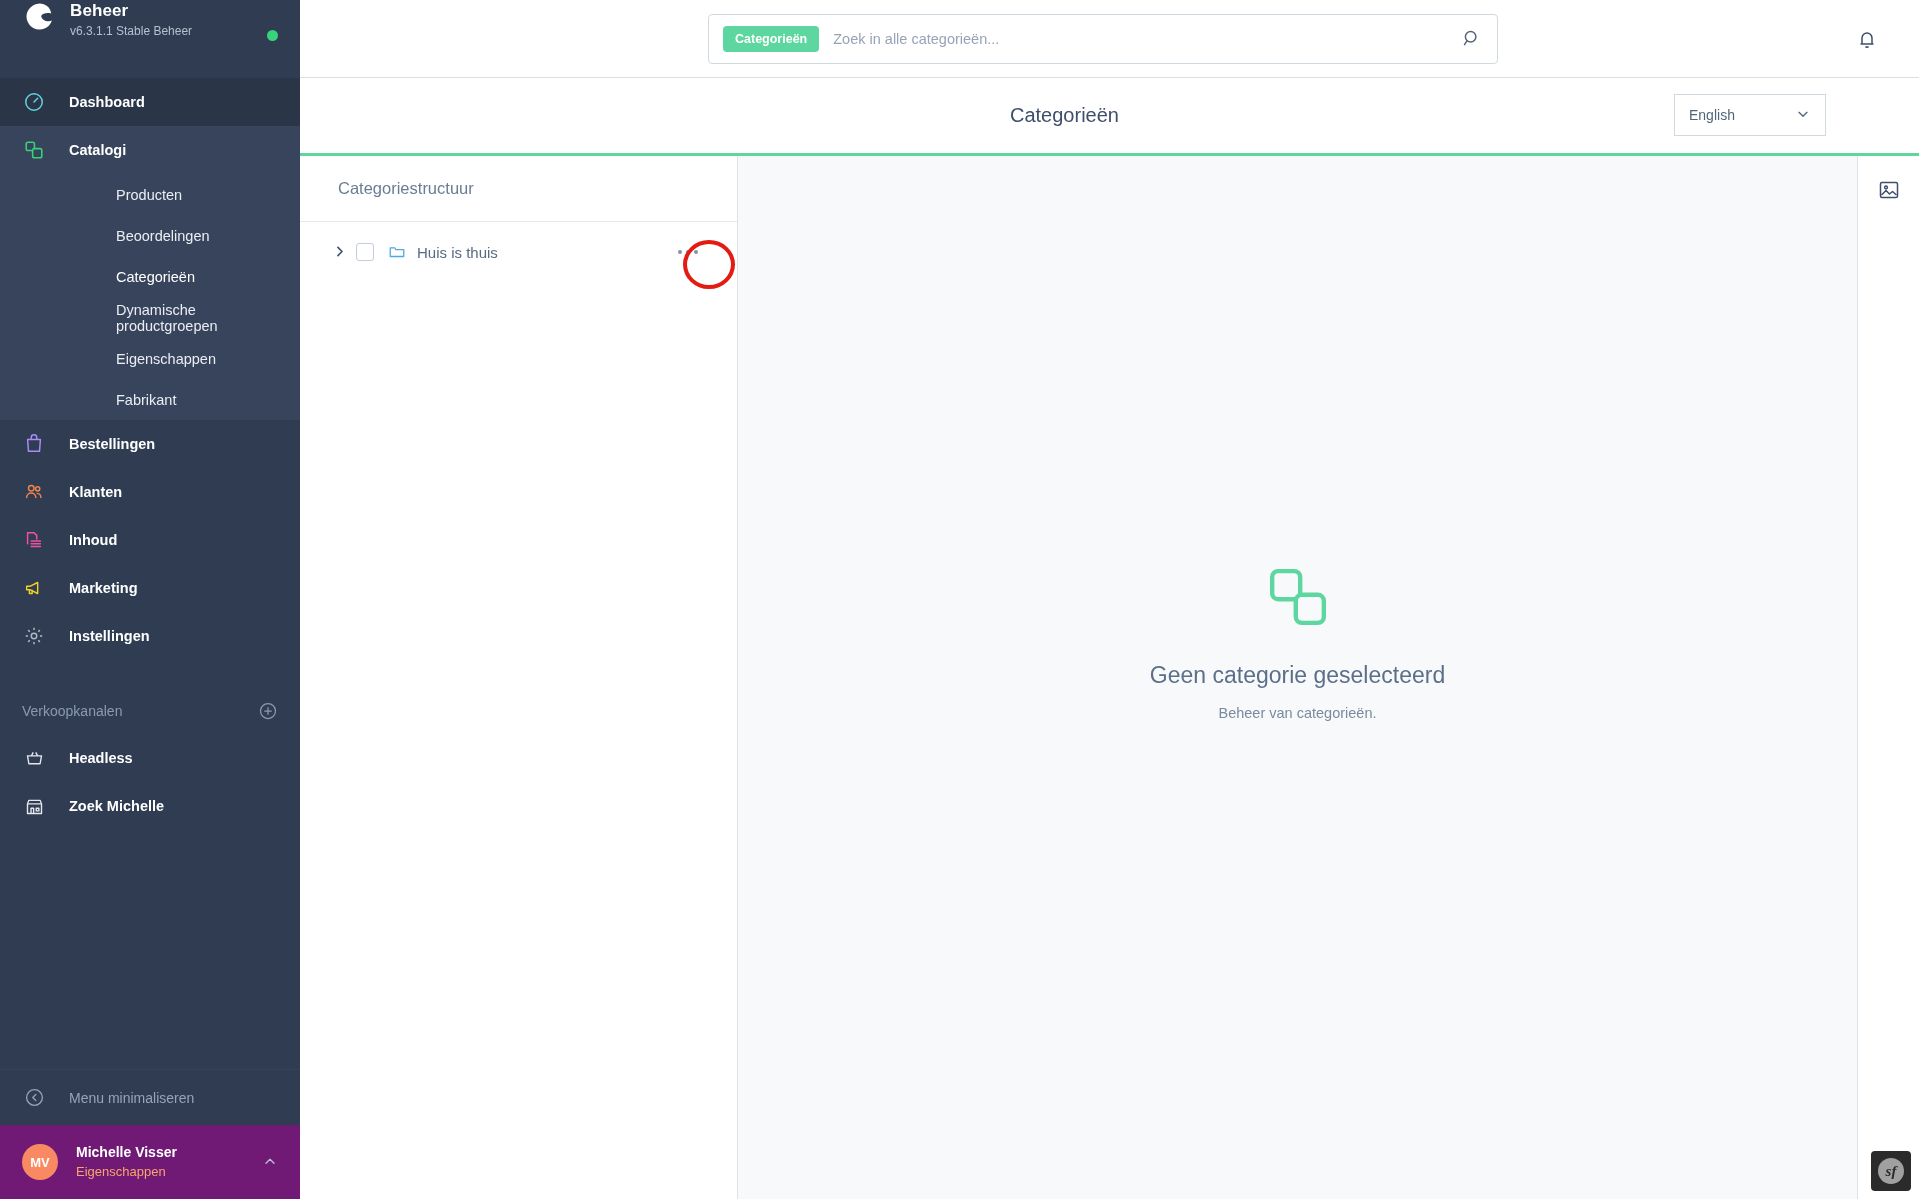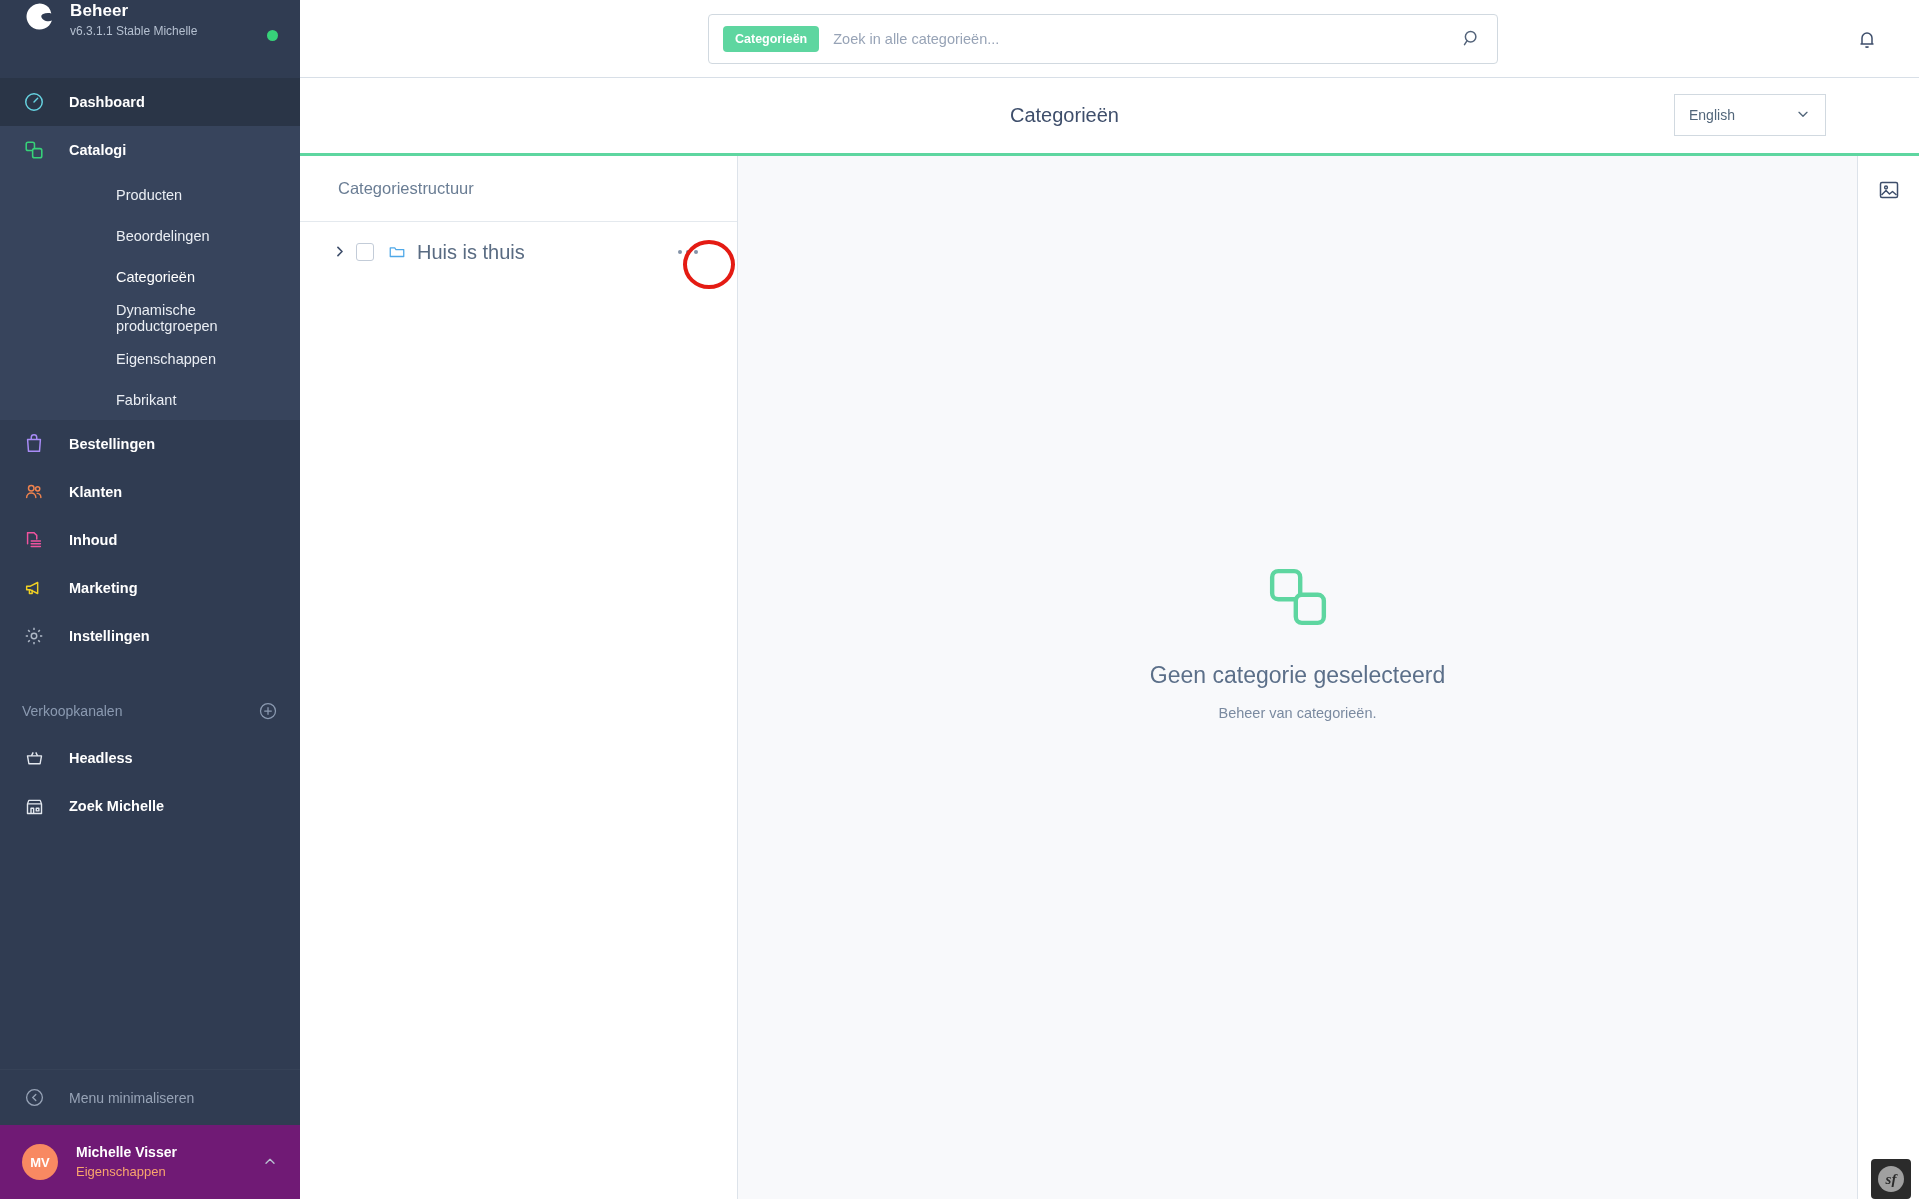--- a/index.html
+++ b/index.html
@@ -140,21 +140,21 @@
   .tree-row {
     height: 60px; display:flex; align-items:center; padding: 0 34px 0 32px;
     position: relative;
   }
   .tree-caret { width: 16px; height:16px; margin-right: 8px; cursor:pointer; flex:0 0 16px;}
   .tree-cb {
     width: 18px; height: 18px; border: 1px solid #c3ccd8; border-radius: 3px;
     background:#fff; margin-right: 14px; flex:0 0 18px; cursor:pointer;
   }
   .tree-folder { width: 18px; height: 18px; margin-right: 11px; flex:0 0 18px;}
-  .tree-label { font-size: 20px; color:#596b82; }
+  .tree-label { font-size: 15px; color:#596b82; }
   .tree-spacer { flex:1 1 auto; }
   .tree-dots {
     width: 30px; height: 26px; display:flex; align-items:center; justify-content:center;
     cursor:pointer; position: relative;
   }
   .dot3 { width:4px; height:4px; border-radius:50%; background:#8493a8; margin: 0 2px;}
 
   .annot-ellipse {
     position: absolute;
     left: 683px; top: 240px;
@@ -176,21 +176,21 @@
 
   
   .right-rail {
     width: 62px; flex: 0 0 62px; background:#ffffff;
     border-left: 1px solid #dde3ea;
     display:flex; flex-direction: column; align-items:center; padding-top: 22px;
   }
   .rail-icon { width: 24px; height:24px; cursor:pointer; }
 
   .sf-badge {
-    position: absolute; right: 8px; bottom: 0;
+    position: absolute; right: 8px; bottom: 8px;
     width: 40px; height: 40px; border-radius: 4px;
     background: #2b2b2b; display:flex; align-items:center; justify-content:center;
     z-index: 40; cursor:pointer;
   }
   .sf-circle {
     width:26px;height:26px;border-radius:50%;background:#a0a0a0;
     display:flex;align-items:center;justify-content:center;
     font-family:"Liberation Serif", serif; font-style: italic; font-weight:700;
     font-size: 15px; color:#2b2b2b;
   }
@@ -204,21 +204,21 @@
 
     <div class="sb-header">
       <span class="sb-logo">
         <svg viewBox="0 0 34 34" width="34" height="34" aria-hidden="true">
           <path d="M26.5 7.2a13 13 0 1 0 3.4 13.4c-2.6 1.3-6.1.8-8.4-.9-2.6-2-3.1-4.2-.4-5.6 2.3-1.2 5.6-1.3 8.2-.6a12.9 12.9 0 0 0-2.8-6.3z" fill="#ffffff"></path>
           <path d="M17 4.5a12.5 12.5 0 1 0 11.9 16.3c-2.6 1-5.8.5-7.9-1.1-2.4-1.9-2.7-3.8-.2-5 2.2-1 5.2-1 7.6-.4A12.5 12.5 0 0 0 17 4.5z" fill="#303c52" opacity="0"></path>
         </svg>
       </span>
       <span class="sb-titles">
         <span class="sb-title">Beheer</span>
-        <span class="sb-version">v6.3.1.1 Stable Michelle</span>
+        <span class="sb-version">v6.3.1.1 Stable Beheer</span>
       </span>
       <span class="sb-dot"></span>
     </div>
 
     <nav class="nav">
 
       <div class="nav-item active-top">
         <span class="nav-icon">
           <svg viewBox="0 0 24 24" width="22" height="22" fill="none" stroke="#66d2e0" stroke-width="1.6" stroke-linecap="round">
             <circle cx="12" cy="12" r="9"></circle>

